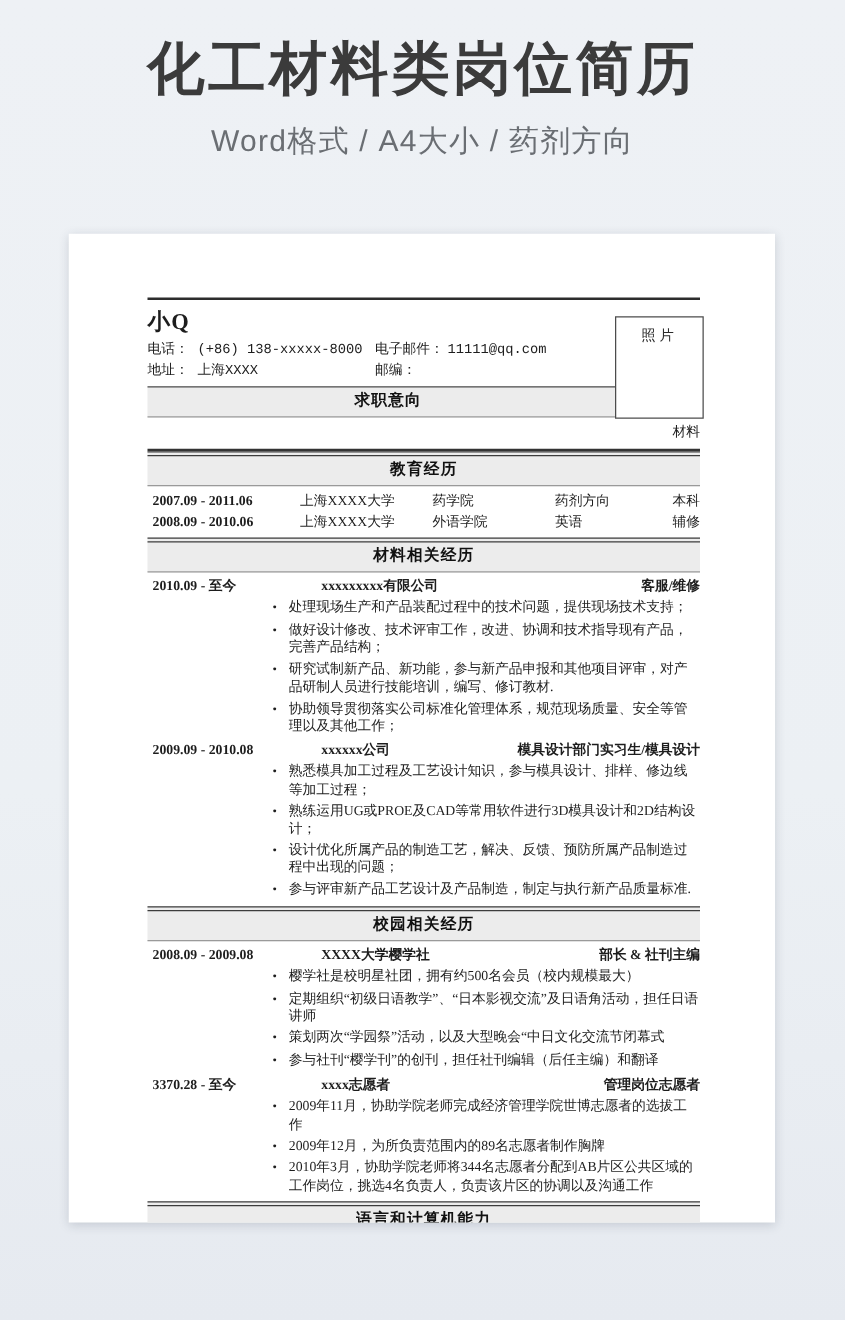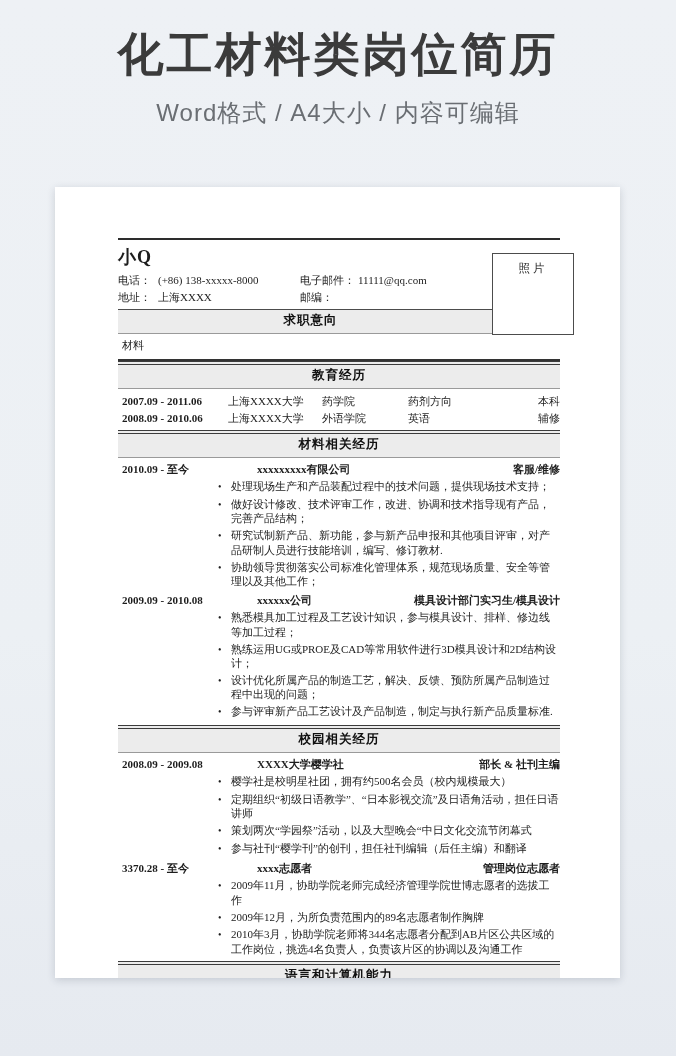--- a/index.html
+++ b/index.html
@@ -20,61 +20,61 @@
     font-family:"Liberation Sans","DejaVu Sans",sans-serif;
     font-size:24px; color:#6a6e73; margin-top:11px; letter-spacing:1px;
   }
   .page {
     position:absolute; left:55px; top:187px; width:565px; height:791px;
     background:#ffffff; box-shadow:0 2px 8px rgba(40,50,70,0.18);
     overflow:hidden;
   }
   .content { padding:51px 60px 0 63px; position:relative; }
   .photo {
-    position:absolute; left:437px; top:66px; width:82px; height:82px;
+    position:absolute; left:437px; top:66px; width:71px; height:82px;
     border:1px solid #4c4c4c; background:#fff; z-index:3;
     text-align:center; padding-top:7px; font-size:11.5px; letter-spacing:3px; color:#2b2b2b;
   }
   .name-block { border-top:2px solid #2d2d2d; padding-top:5px; }
   .name { font-size:18px; font-weight:bold; letter-spacing:1px; }
   .contact {
     display:grid; grid-template-columns:40px 142px 58px 1fr;
-    font-size:11px; line-height:16.5px; margin:3px 0 4px;
+    font-size:11px; line-height:16.5px; margin:3px 0 4px;font-family:Liberation Mono, monospace;
   }
   .band {
     background:#ececec; border-top:4px double #3c3c3c; border-bottom:1px solid #9a9a9a;
     text-align:center; font-weight:bold; font-size:12.5px; letter-spacing:1px;
     padding:2px 0 4px; color:#111;
   }
   .band.objective { border-top:1px solid #4c4c4c; margin-right:57px; }
-  .objective-value { font-size:11px; padding:4px 0 6px 4px; }
+  .objective-value { font-size:11px; padding:4px 0 6px 4px;text-align:right; }
   .thick-rule { border-bottom:2px solid #333; }
   .edu-rows { margin:3px 0 4px; }
   .edu-row {
     display:grid; grid-template-columns:106px 94px 86px 1fr 42px;
-    font-size:11px; line-height:14px; padding:2px 0 1px 4px;
+    font-size:11px; line-height:14px; padding:2px 0 1px 4px;gap:12px;
   }
   .edu-row .period { font-weight:bold; }
   .edu-row .degree { text-align:right; }
   .xp-head { display:flex; font-weight:bold; font-size:11px; margin-top:4px; line-height:14px;gap:21px; }
   .xp-period { width:104px; padding-left:4px; flex:none; }
   .xp-org { padding-left:14px; }
   .xp-role { margin-left:auto; }
   .bullets { margin:3px 0 5px; padding-left:100px; }
   .bullet { display:flex; font-size:11px; line-height:14.4px; margin-bottom:2.5px; }
   .bullet .dot { width:13px; flex:none; }
   .bullet .dot::before { content:"•"; font-size:10px; }
   .bullet .bt { flex:1;font-family:Liberation Serif, serif; }
 </style>
 </head>
 <body>
 
 <div class="banner">
   <h1>化工材料类岗位简历</h1>
-  <div class="sub">Word格式 / A4大小 / 内容可编辑</div>
+  <div class="sub">Word格式 / A4大小 / 药剂方向</div>
 </div>
 
 <div class="page">
   <div class="photo">
     <span>照片</span>
   </div>
   <div class="content">
 
     <div class="name-block">
       <div class="name">小Q</div>

